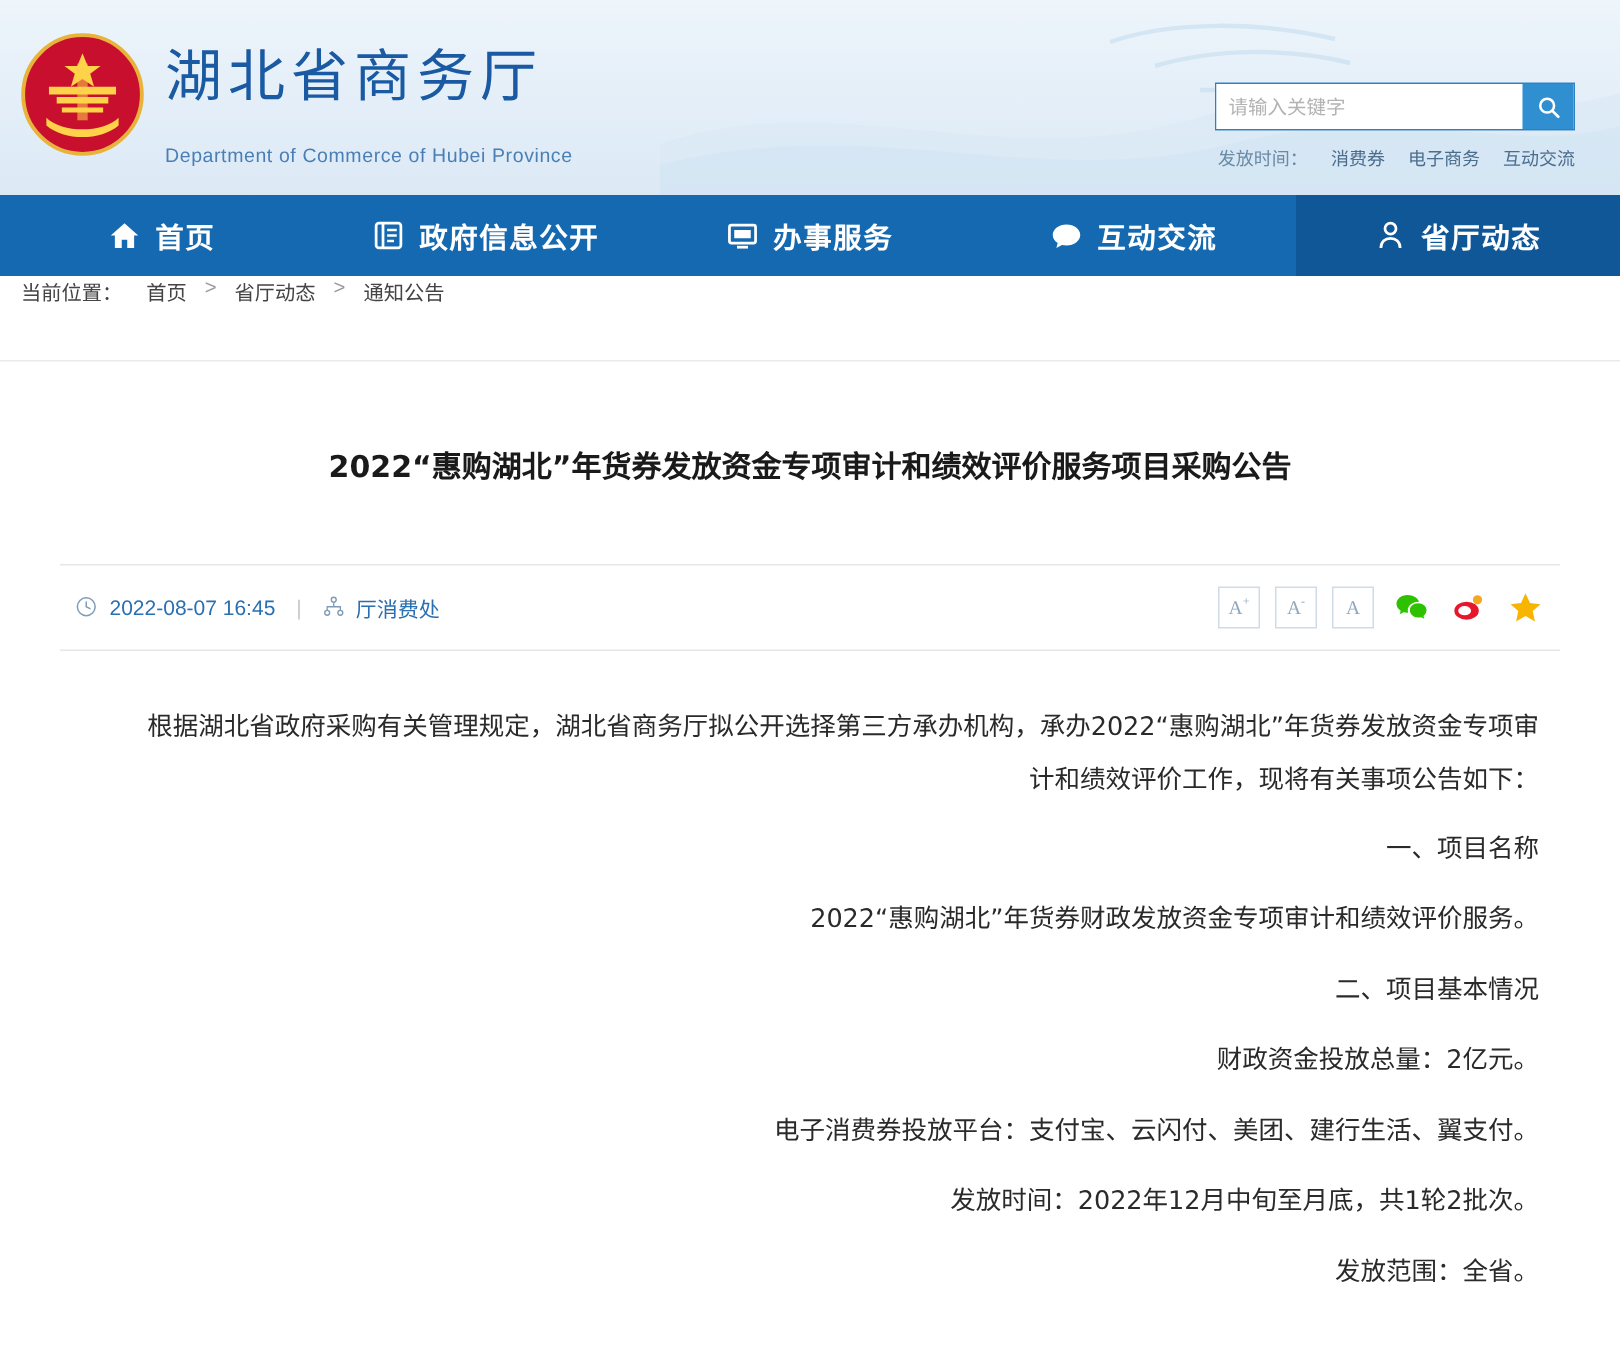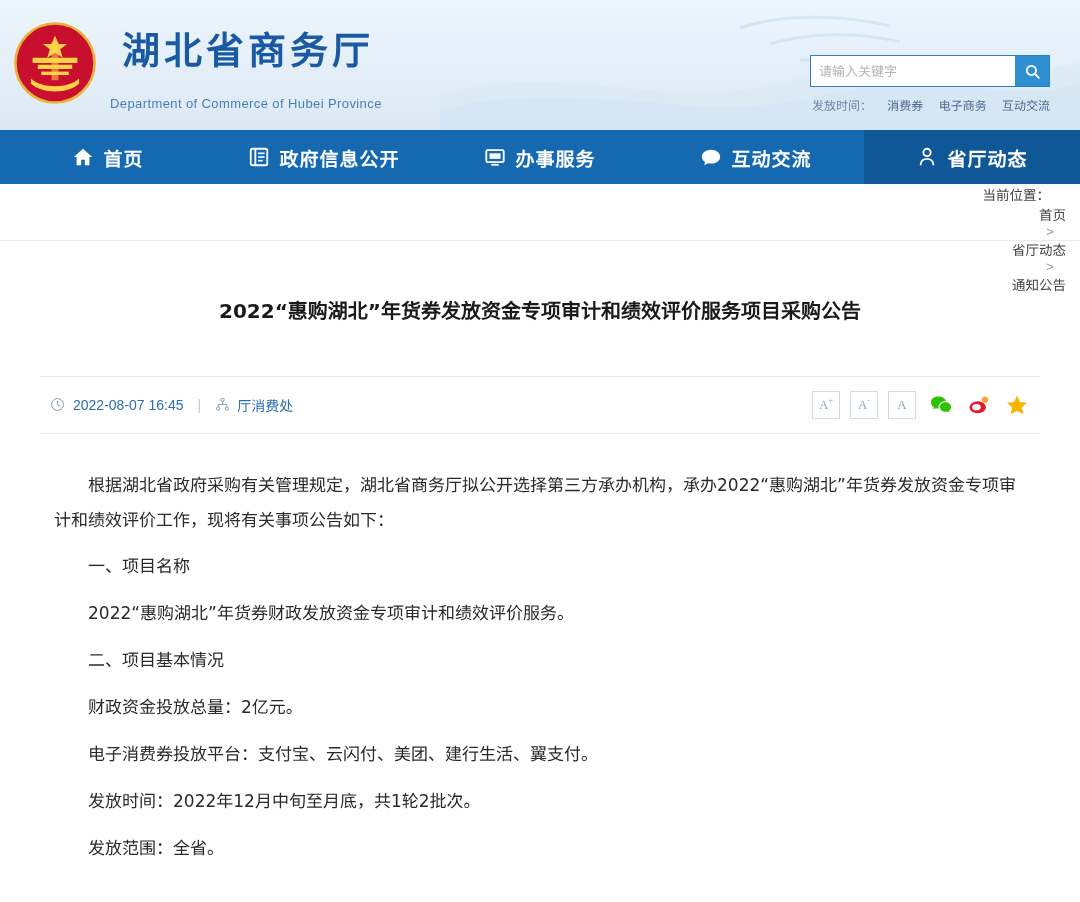--- a/index.html
+++ b/index.html
@@ -37,26 +37,25 @@
     width: 86px;
     height: 86px;
   }
   .site-title-block {
     position: absolute;
     left: 110px;
     top: 28px;
   }
   .site-title {
     font-size: 38px;
-    font-weight: bold;
+    font-weight: normal;
     color: #1a5aa3;
     letter-spacing: 4px;
     line-height: 1.25;
     font-family: "DejaVu Sans", "Liberation Sans", sans-serif;
-    margin-left: 12px;
   }
   .site-subtitle {
     margin-top: 20px;
     font-size: 13px;
     color: #4a7fb5;
     letter-spacing: .4px;
   }
 
   
   .search-area {
@@ -128,25 +127,24 @@
     position: relative;
   }
   .nav-item.active { background: #0f5796; }
   .nav-ico { display: inline-flex; align-items: center; }
 
   
   .breadcrumb-bar {
     height: 56px;
     border-bottom: 1px solid #eaeaea;
     display: flex;
-    align-items: flex-end;
+    align-items: flex-start;
     padding: 0 14px;
     font-size: 13.5px;
     color: #555;
-    flex-direction: column;
   }
   .breadcrumb-bar .bc-label { margin-right: 16px; color: #444; }
   .breadcrumb-bar a {
     color: #444;
     text-decoration: none;
   }
   .breadcrumb-bar .sep { margin: 0 12px; color: #999; }
 
   
   .article {
@@ -207,20 +205,21 @@
     justify-content: center;
     cursor: pointer;
     margin-left: 2px;
   }
   .article-body {
     padding: 34px 14px 0;
     font-size: 17px;
     line-height: 2.05;
     color: #2a2a2a;
     font-family: "DejaVu Sans", "Liberation Sans", sans-serif;
+    text-align: right;
   }
   .article-body p {
     margin: 0 0 12px;
     text-indent: 2em;
   }
 </style>
 </head>
 <body>
 
 <div class="site-header">

